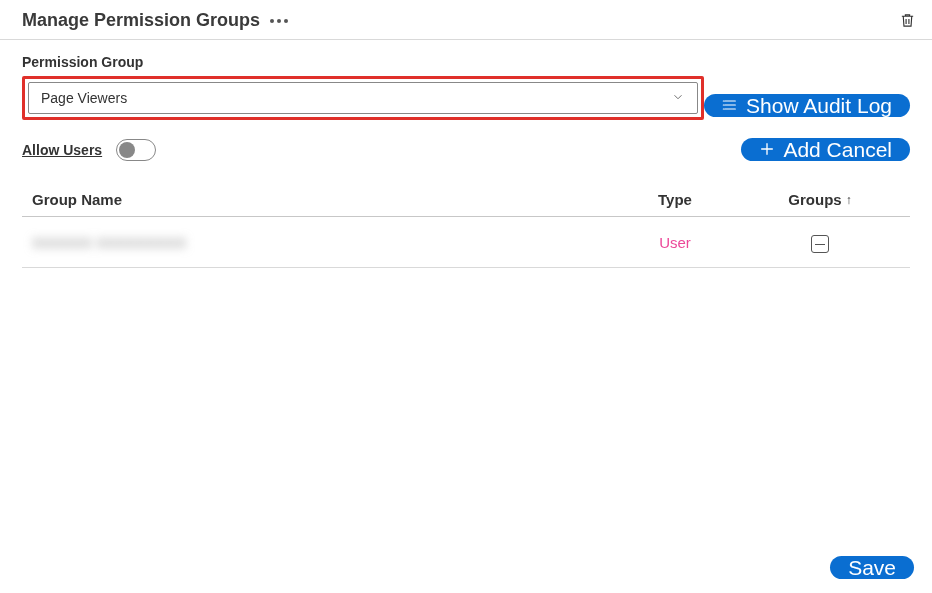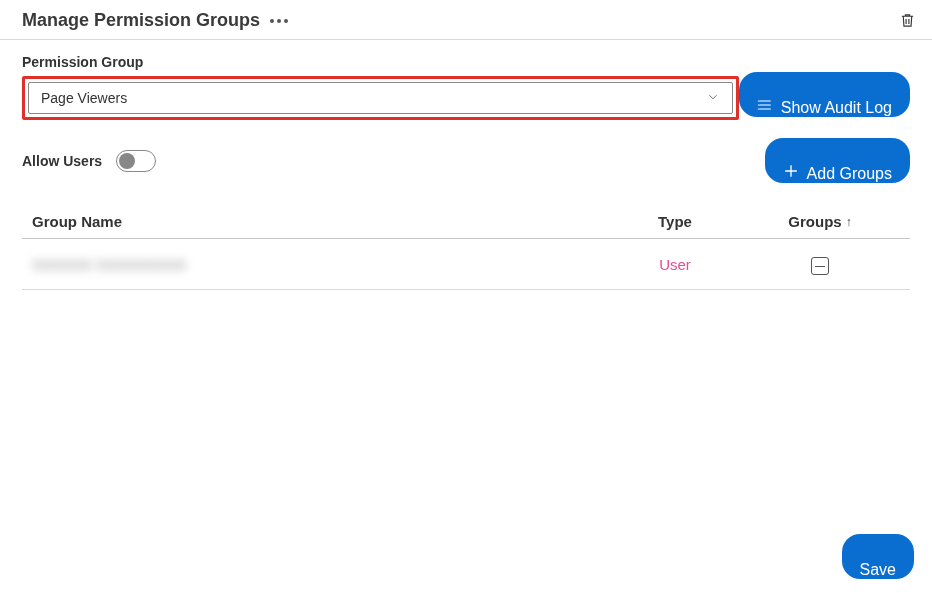--- a/index.html
+++ b/index.html
@@ -81,26 +81,26 @@
     color: #333;
     background: #fff;
     cursor: pointer;
   }
   .chevron {
     color: #666;
   }
 
   .btn {
     display: inline-flex;
-    align-items: flex-end;
+    align-items: center;
     gap: 8px;
     padding: 0 18px;
-    height: 45px;
+    height: 23px;
     border-radius: 18px;
-    font-size: 16px;
+    font-size: 21px;
     font-weight: 500;
     cursor: pointer;
     border: none;
     white-space: nowrap;
   }
   .btn-primary {
     background: #0a6ed1;
     color: #fff;
   }
   .btn-primary svg { stroke:#fff; fill:none; }
@@ -113,20 +113,21 @@
   .row2 {
     display: flex;
     align-items: center;
     justify-content: space-between;
     margin-top: 18px;
   }
   .allow-users {
     display: flex;
     align-items: center;
     gap: 14px;
+    text-decoration: underline;
   }
   .allow-label {
     font-size: 14px;
     font-weight: 600;
     color: #333;
   }
   .toggle {
     width: 40px;
     height: 22px;
     border: 1px solid #888;
@@ -251,21 +252,21 @@
       <div class="toggle">
         <div class="toggle-knob"></div>
       </div>
     </div>
     <button class="btn btn-primary">
       <span>
         <svg width="16" height="16" viewBox="0 0 24 24" stroke-width="2" stroke-linecap="round">
             <path d="M12 4v16M4 12h16"></path>
           </svg>
       </span>
-      <span>Add Groups</span>
+      <span>Add Cancel</span>
     </button>
   </div>
 
   <div class="table">
     <div class="thead">
       <div class="col-name">Group Name</div>
       <div class="col-type">Type</div>
       <div class="col-actions">
         <span>Groups</span>
         <span class="sort-arrow">↑</span>

